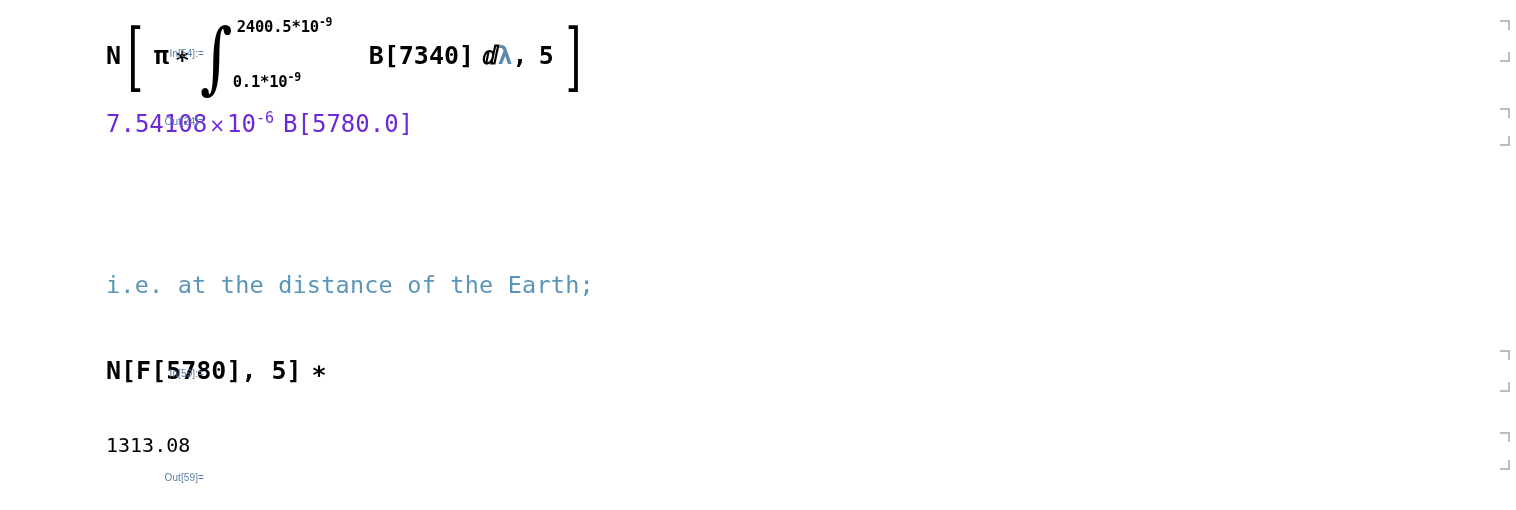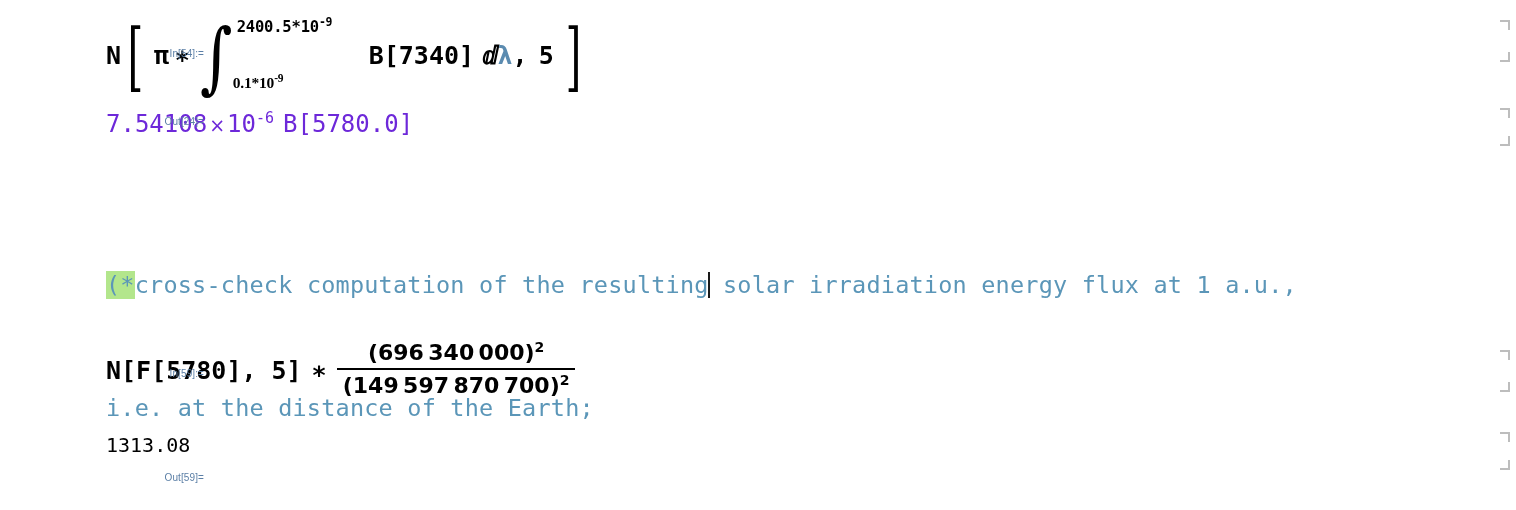--- a/index.html
+++ b/index.html
@@ -92,21 +92,21 @@
   }
   .int-limit {
     position: absolute;
     font-family: "DejaVu Sans Mono", monospace;
     font-size: 15.5px;
     font-weight: bold;
     white-space: nowrap;
     letter-spacing: -0.2px;
   }
   .int-upper { top: 2px; left: 0; }
-  .int-lower { bottom: 2px; left: -4px; font-family: Liberation Serif, serif; }
+  .int-lower { bottom: 2px; left: -4px; }
   .int-limit sup {
     font-size: 11.5px;
     vertical-align: super;
     line-height: 0;
   }
 
   
   .out-expr {
     font-family: "DejaVu Sans Mono", monospace;
     font-size: 24px;
@@ -253,40 +253,34 @@
     </div>
     <div class="cell-bracket" style="top:-4px;height:38px;">
       <span class="cb-top"></span>
       <span class="cb-bot"></span>
     </div>
   </div>
 
   <div class="cell" style="top:183px;">
     <div class="cell-body" style="top:0;">
       <div class="comment">
-        <div><span class="hl">(*</span><span>cross-check computation of the resulting</span><span class="caret"></span><span> solar irradiation energy flux at 1 a.u.,</span></div>
         <div>i.e. at the distance of the Earth;</div>
         
       </div>
     </div>
   </div>
 
   <div class="cell" style="top:328px;">
     <div class="cell-body" style="top:0;">
       <div class="io-label" style="top:40px;text-align:center;">In[59]:=</div>
 
       <div class="code" style="align-items:center;height:84px;">
         <span>N[F[5780], 5]</span>
         <span style="margin-left:10px">∗</span>
 
-        <span class="frac">
-          <span class="frac-num"><span>(</span><span>696 340 000</span><span>)</span><sup>2</sup></span>
-          <span class="frac-bar"></span>
-          <span class="frac-den"><span>(</span><span>149 597 870 700</span><span>)</span><sup>2</sup></span>
-        </span>
       </div>
     </div>
     <div class="cell-bracket" style="top:22px;height:42px;">
       <span class="cb-top"></span>
       <span class="cb-bot"></span>
     </div>
   </div>
 
   <div class="cell" style="top:435px;">
     <div class="cell-body" style="top:0;">

